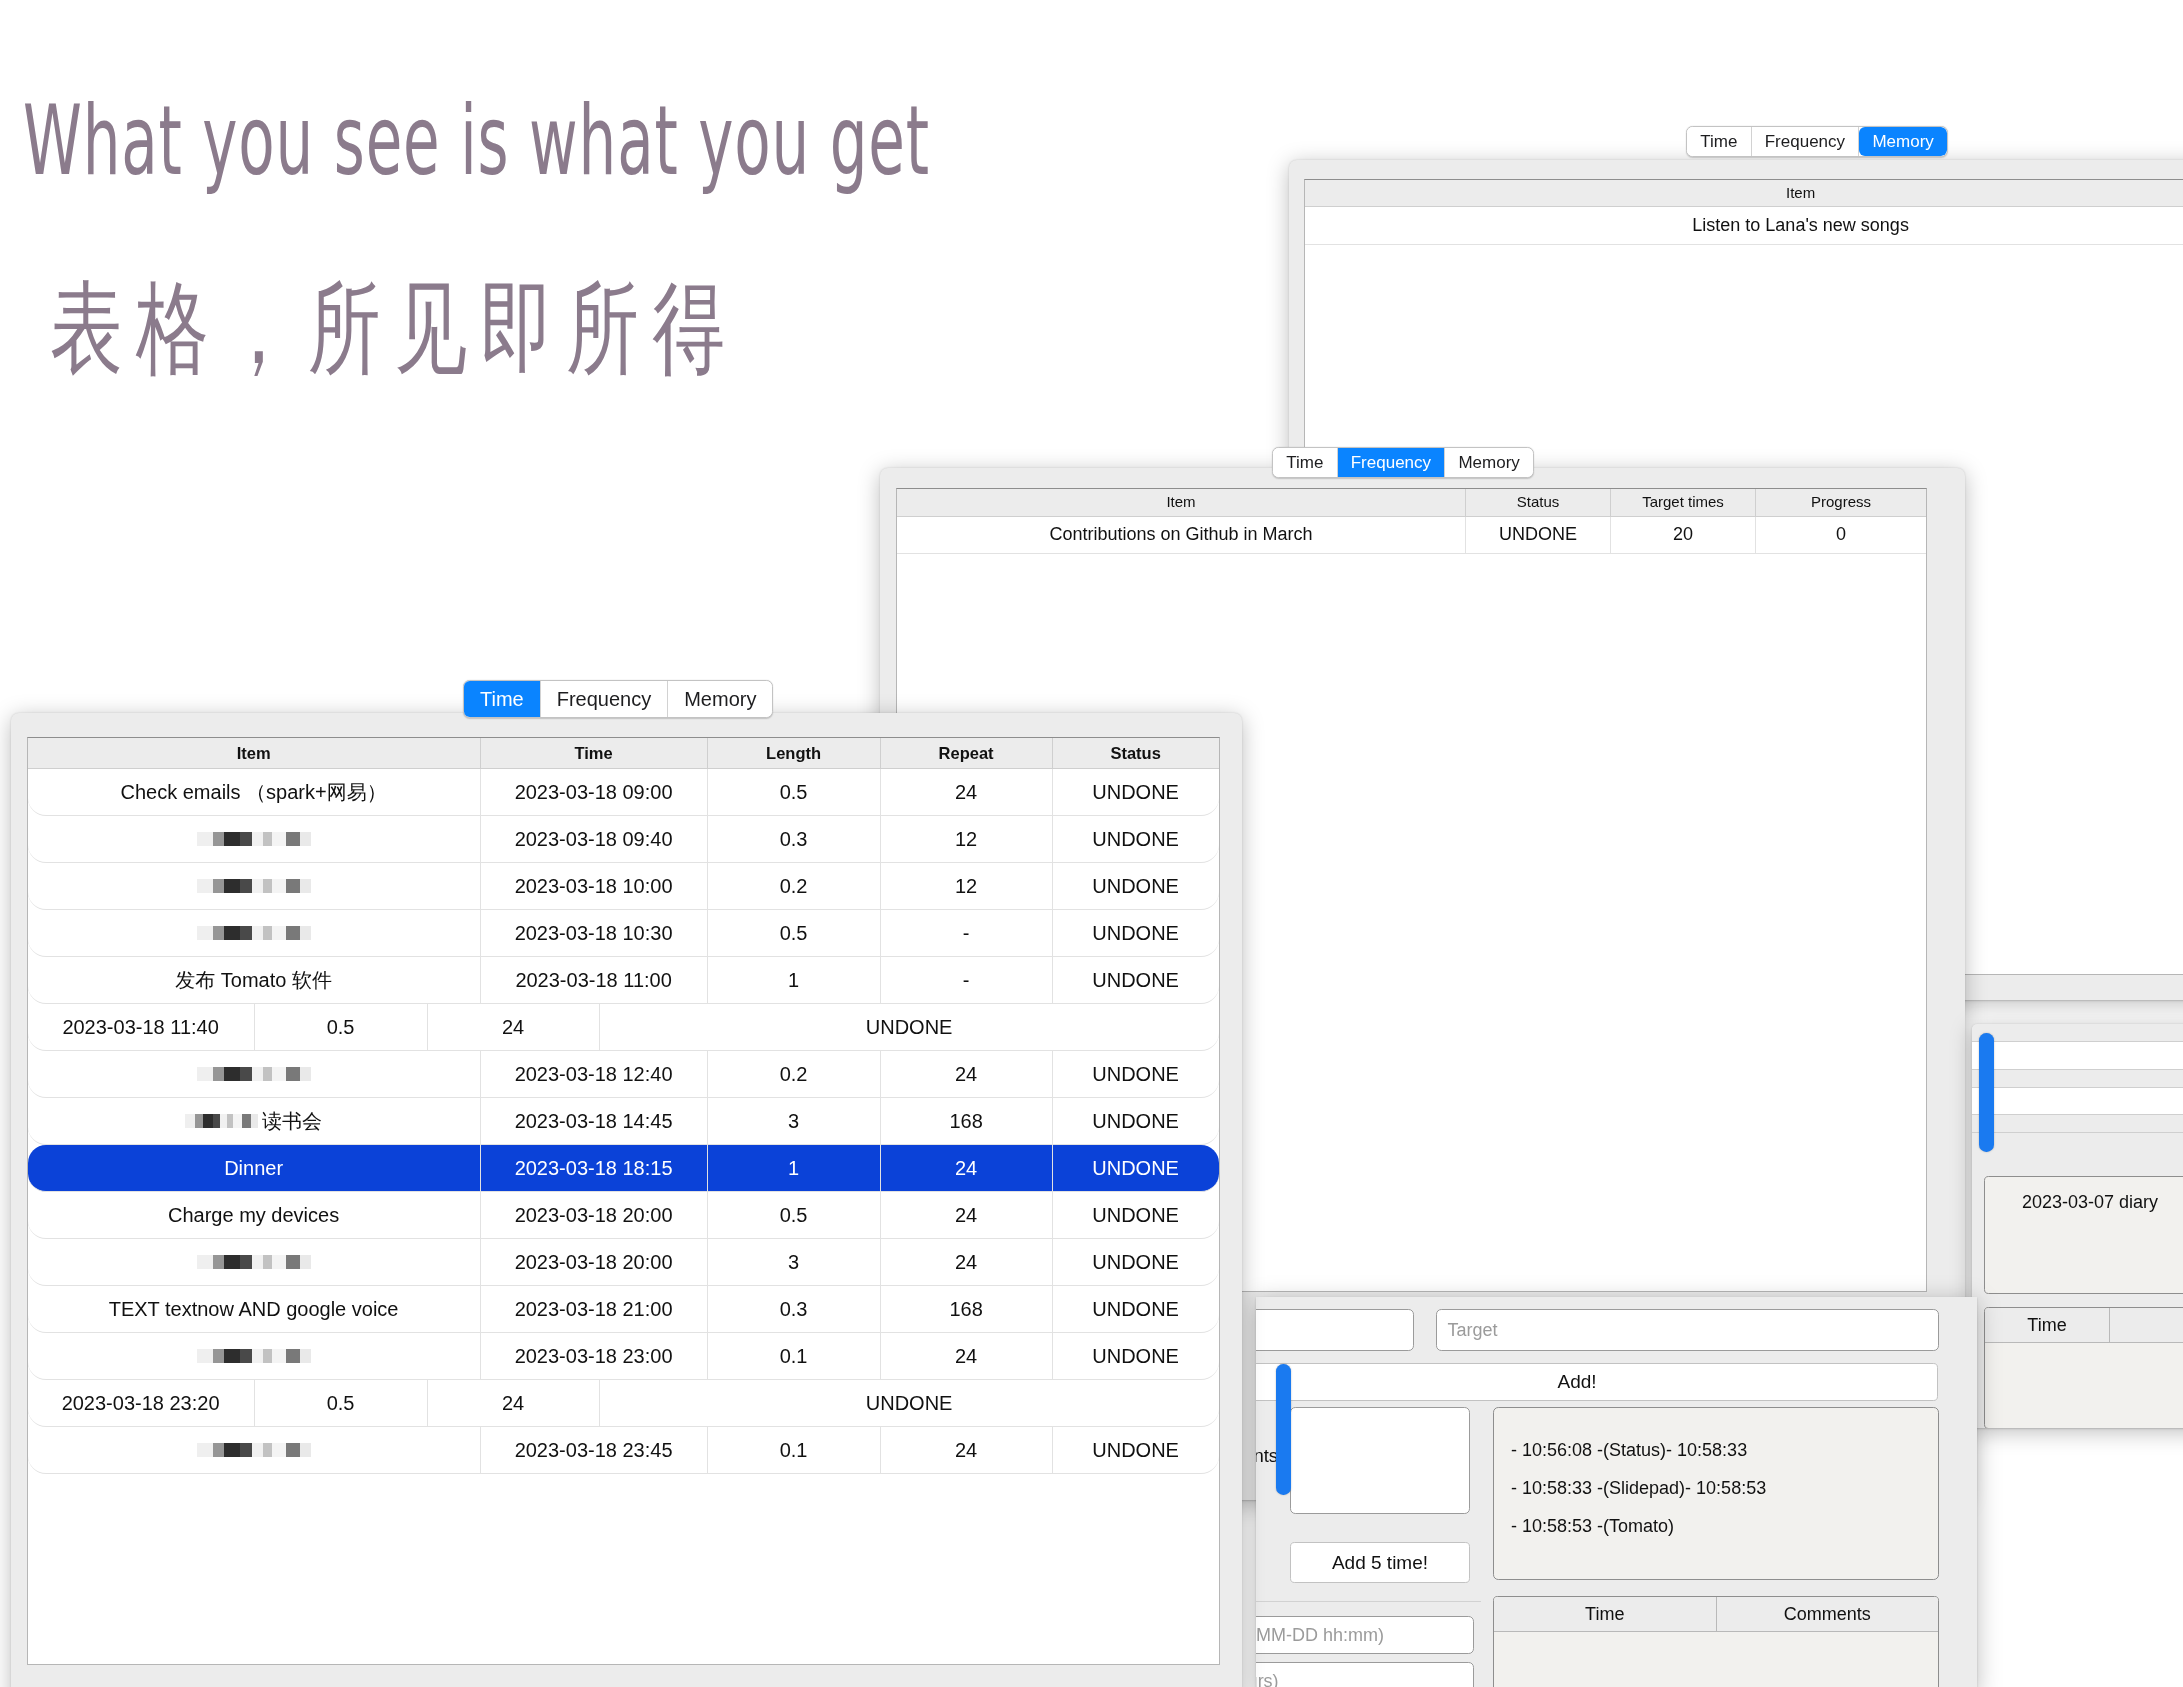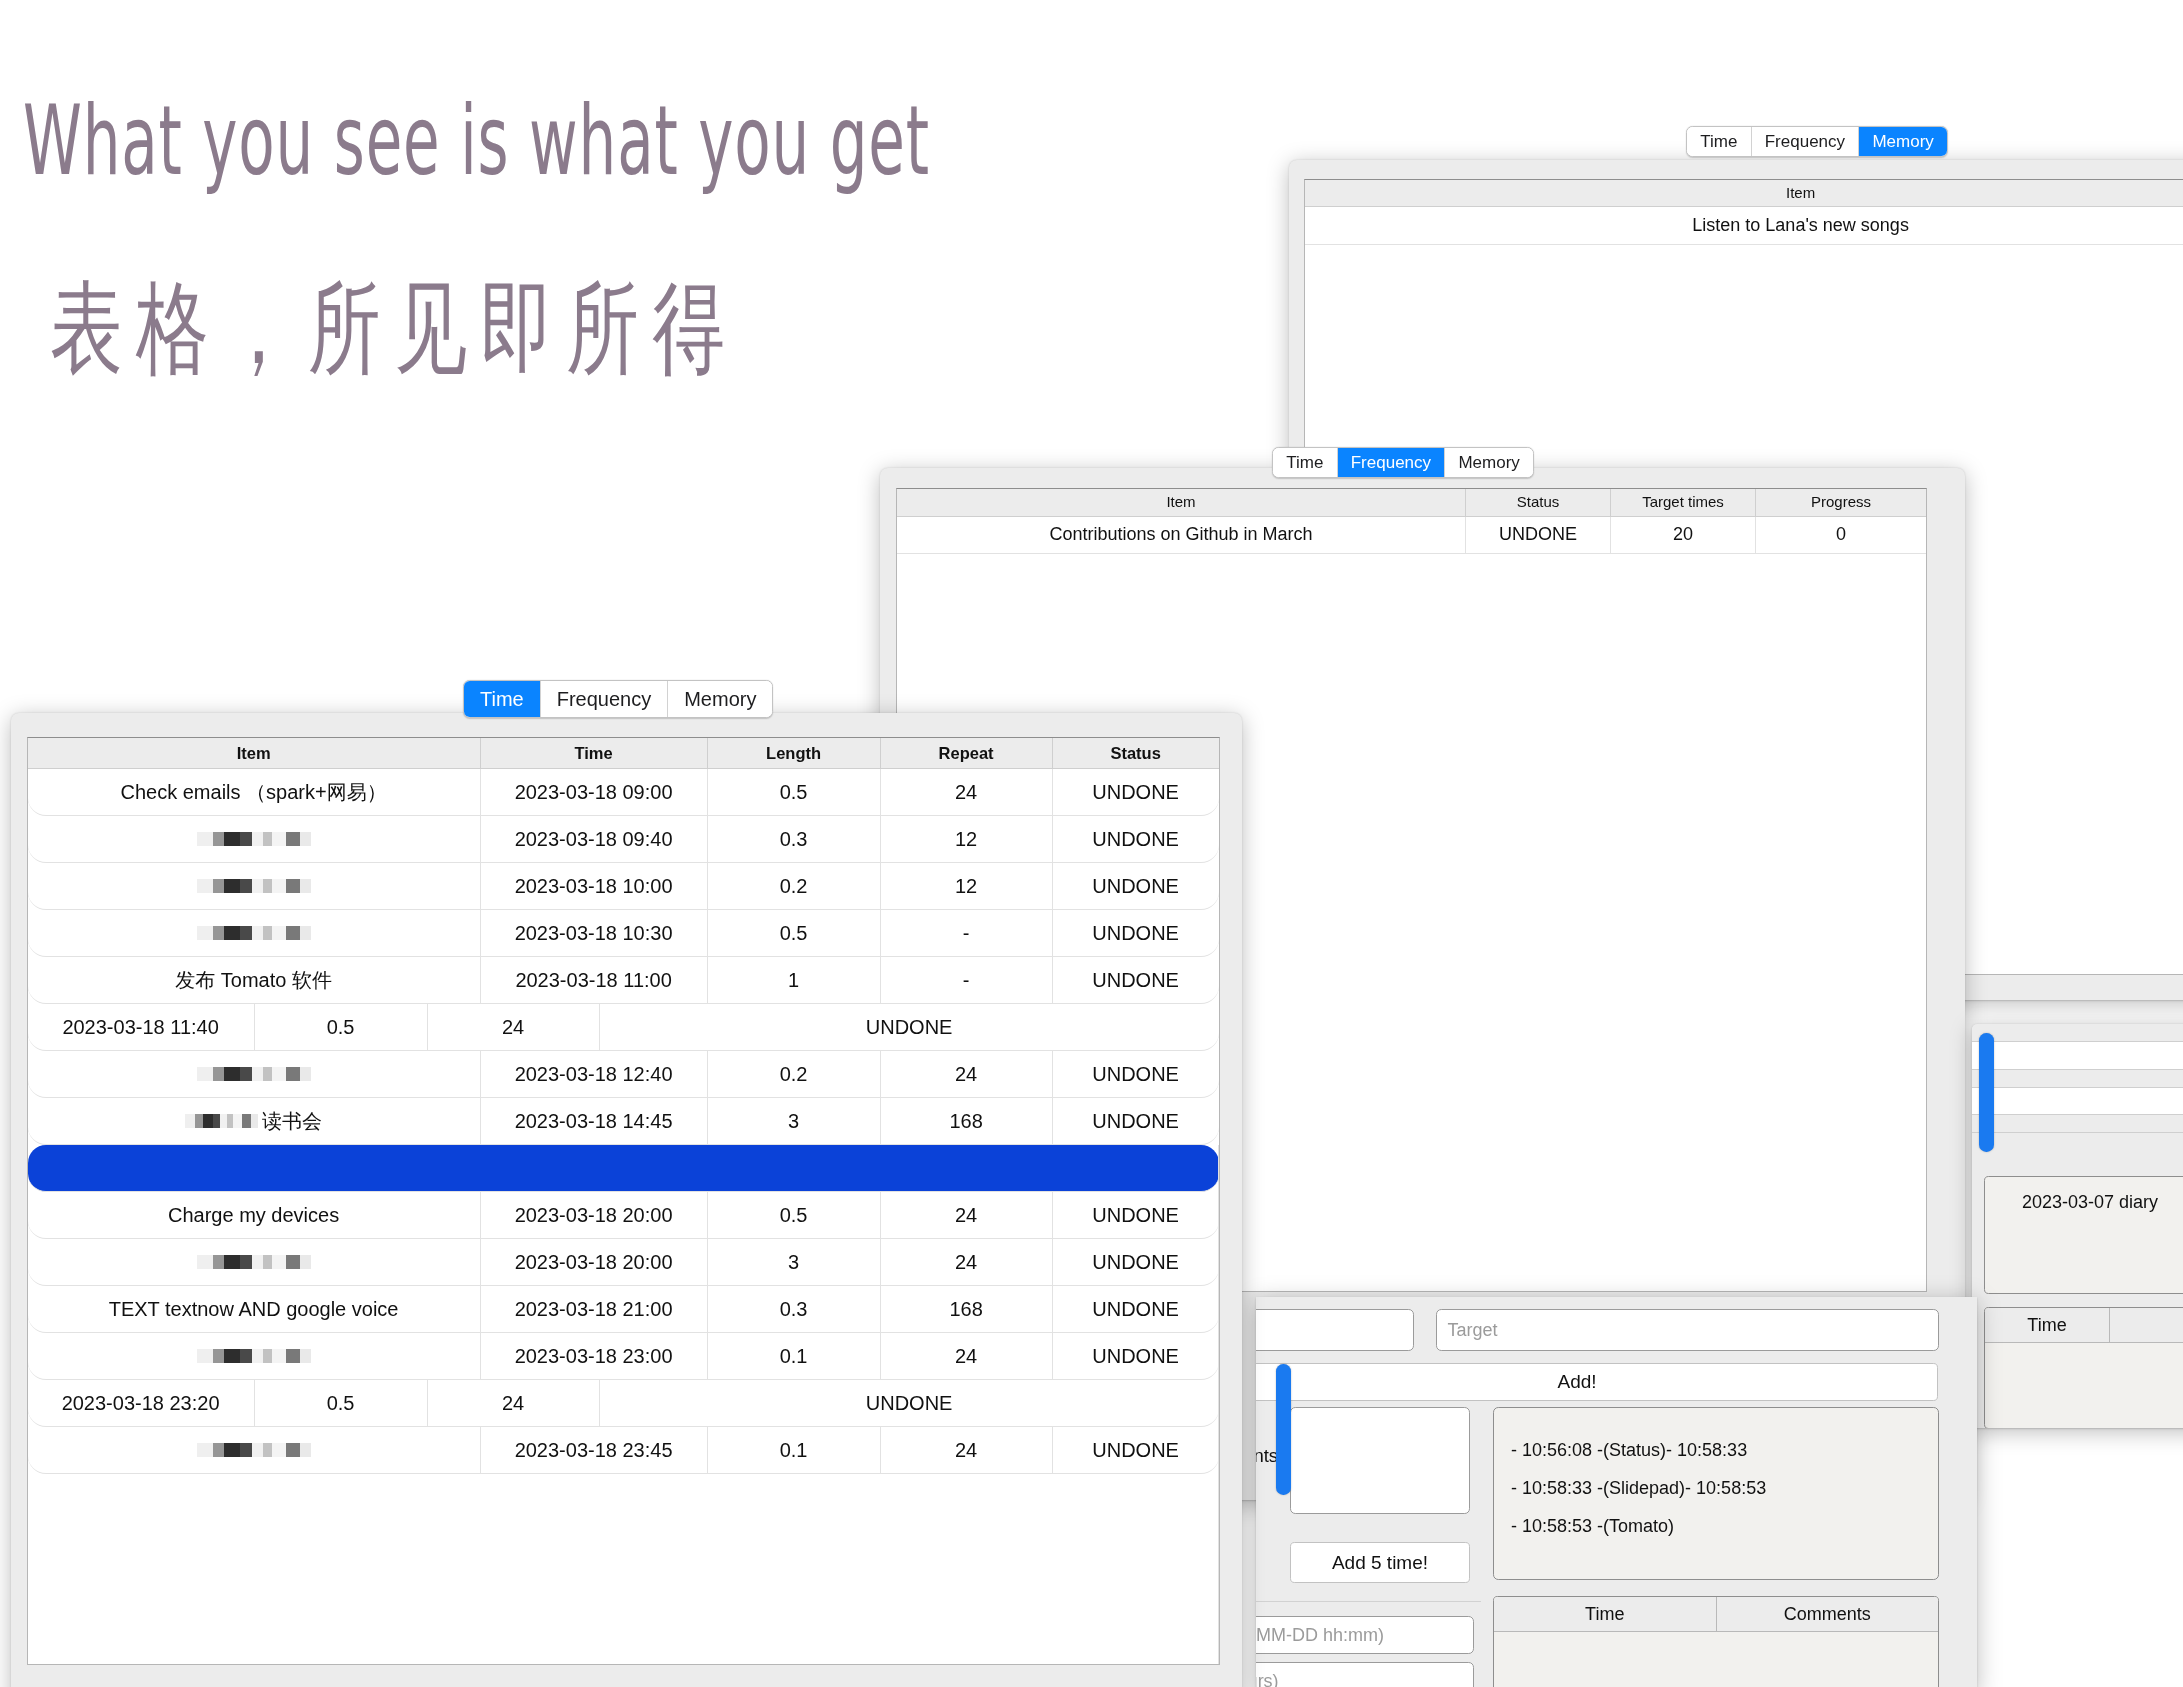--- a/index.html
+++ b/index.html
@@ -58,21 +58,21 @@
   }
   .tab{
     font-family:"Liberation Sans", sans-serif;
     color:#1d1d1f;
     background:#ffffff;
     border-right:0.7px solid #d2d2d2;
     text-align:center;
     white-space:nowrap;
     user-select:none;
   }
-  .tab:last-child{border-right:none;}
+  .tab:last-child{border-right:none;border-radius:6px;}
   .tab.active{background:#0a84ff;color:#ffffff;}
 
   
   .tbl{
     position:absolute;
     background:#ffffff;
     border:0.7px solid #b6b6b6;
     border-top:1.3px solid #8d8d8d;
     overflow:hidden;
   }
@@ -88,21 +88,21 @@
     overflow:hidden;
     white-space:nowrap;
     font-weight:400;
   }
   .th:last-child{border-right:none;}
   .trow{
     display:flex;
     border-bottom:0.7px solid #e2e2e2;
     background:#ffffff;
   }
-  .trow.sel{background:#0b42d8;flex-direction:column;}
+  .trow.sel{background:#0b42d8;}
   .trow.sel .td{color:#ffffff;}
   .td{
     text-align:center;
     color:#111;
     border-right:0.7px solid #e2e2e2;
     overflow:hidden;
     white-space:nowrap;
     display:flex;align-items:center;justify-content:center;
   }
   .td:last-child{border-right:none;}

